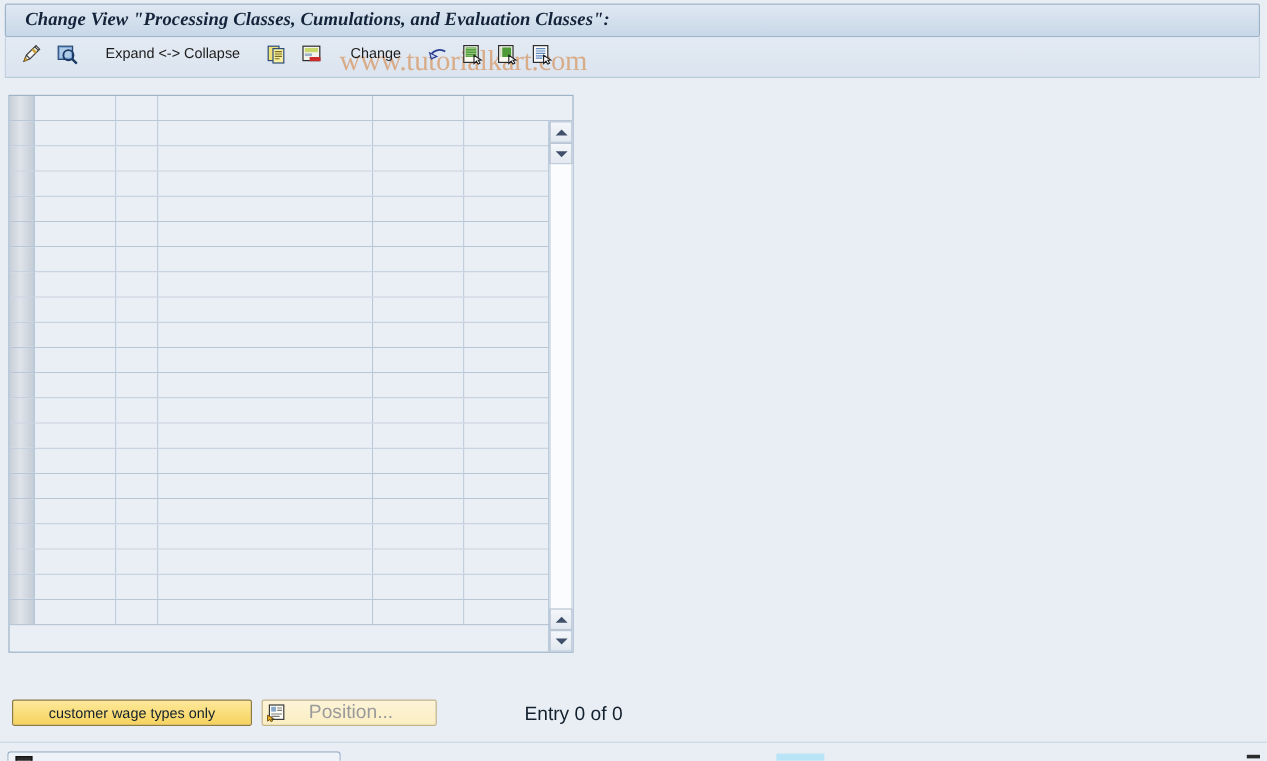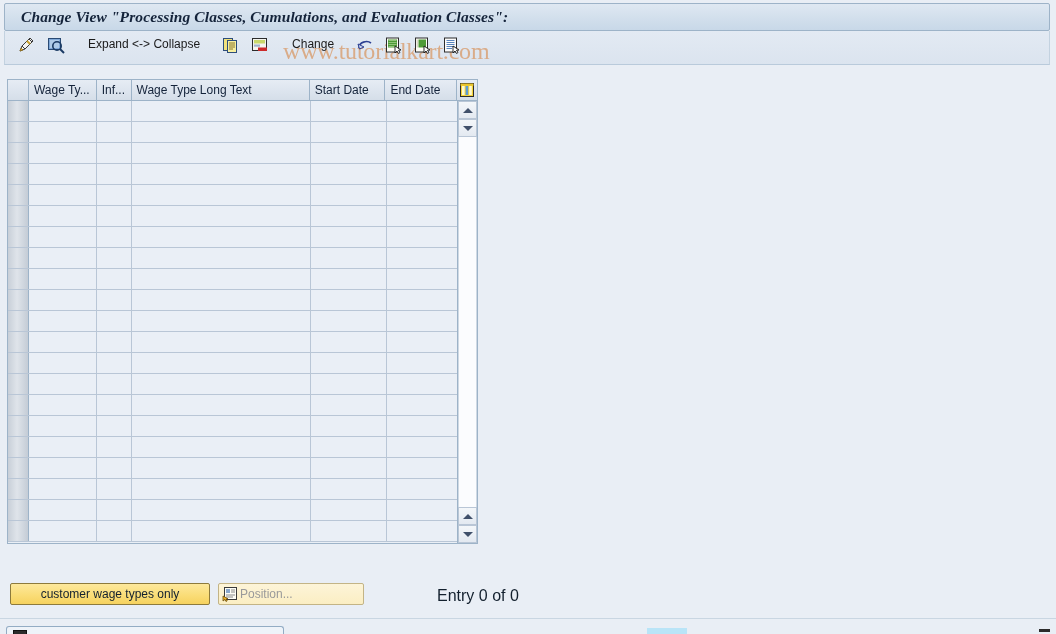--- a/index.html
+++ b/index.html
@@ -240,22 +240,22 @@
     box-sizing: border-box;
     background: linear-gradient(to bottom, #fdf4d8 0%, #fbeec3 100%);
     border: 1px solid #c3b486;
     border-radius: 2px;
     display: flex;
     align-items: center;
     cursor: default;
   }
   #btn-position .pos-label {
     flex: 1;
-    text-align: left;
-    font-size: 12px;
+    text-align: center;
+    font-size: 16px;
     color: #9a9a9a;
     padding-right: 18px;
     white-space: nowrap;
   }
   #btn-position .pos-icon {
     width: 18px;
     height: 16px;
     margin-left: 3px;
     flex: none;
   }
@@ -412,37 +412,20 @@
       <path d="M10 9 L10 16 L12 14 L13.5 16.5 L15 15.5 L13.5 13.2 L16 13 Z" fill="#fff" stroke="#1a1a1a" stroke-width="0.9"></path>
     </svg>
   </div>
 
 </div>
 
 <div id="watermark">www.tutorialkart.com</div>
 
 <div id="grid-wrap">
 
-  <div id="grid-head">
-    <div class="hcell sel-corner"></div>
-    <div class="hcell c-wt">Wage Ty...</div>
-    <div class="hcell c-inf">Inf...</div>
-    <div class="hcell c-long">Wage Type Long Text</div>
-    <div class="hcell c-sd">Start Date</div>
-    <div class="hcell c-ed">End Date</div>
-    <div class="hcell c-cfg">
-      <svg width="14" height="14" viewBox="0 0 14 14">
-        <rect x="0.5" y="0.5" width="13" height="13" fill="#f5d33a" stroke="#2c2c2c" stroke-width="1"></rect>
-        <rect x="2" y="3" width="2.6" height="9" fill="#fff9d0"></rect>
-        <rect x="5.6" y="3" width="2.6" height="9" fill="#5b9bd5"></rect>
-        <rect x="9.2" y="3" width="2.6" height="9" fill="#fff9d0"></rect>
-        <rect x="0.5" y="0.5" width="13" height="2.2" fill="#e8c42c"></rect>
-      </svg>
-    </div>
-  </div>
 
   <div id="grid-body">
       <div class="grow">
         <div class="gcell sel"></div>
         <div class="gcell c-wt"></div>
         <div class="gcell c-inf"></div>
         <div class="gcell c-long"></div>
         <div class="gcell c-sd"></div>
         <div class="gcell c-ed"></div>
       </div>

